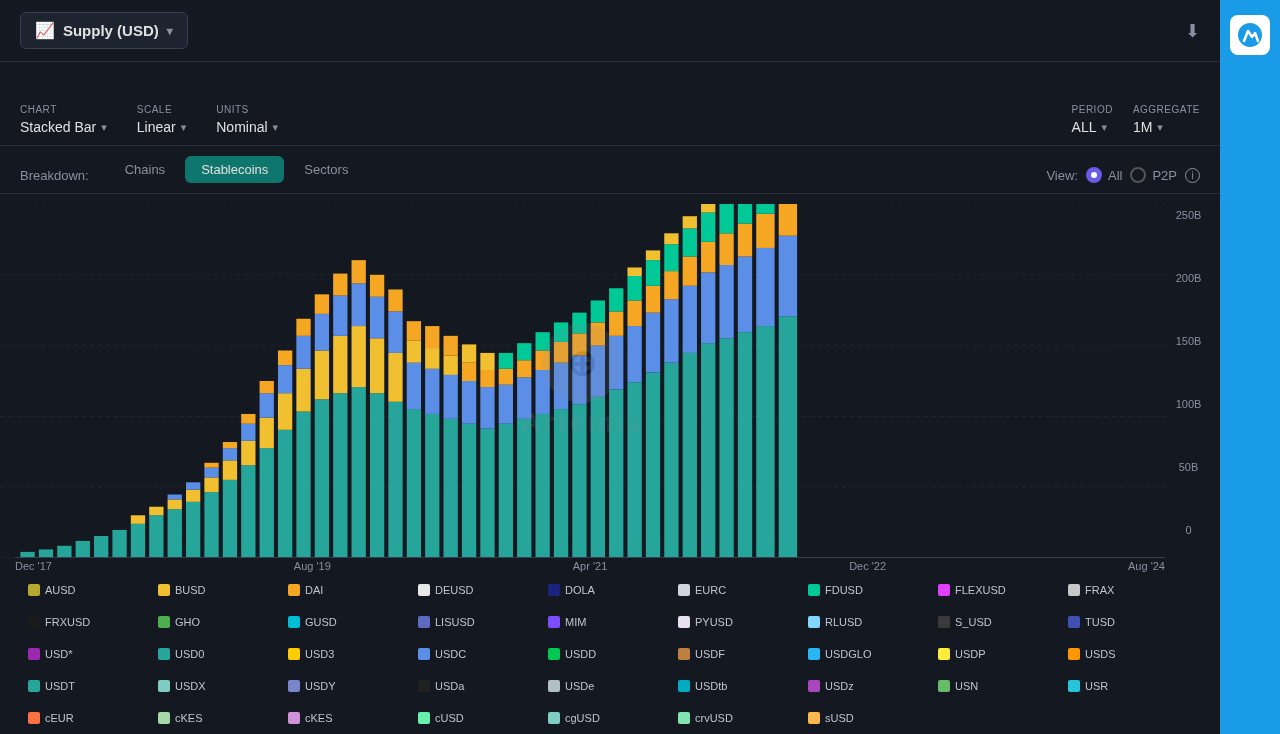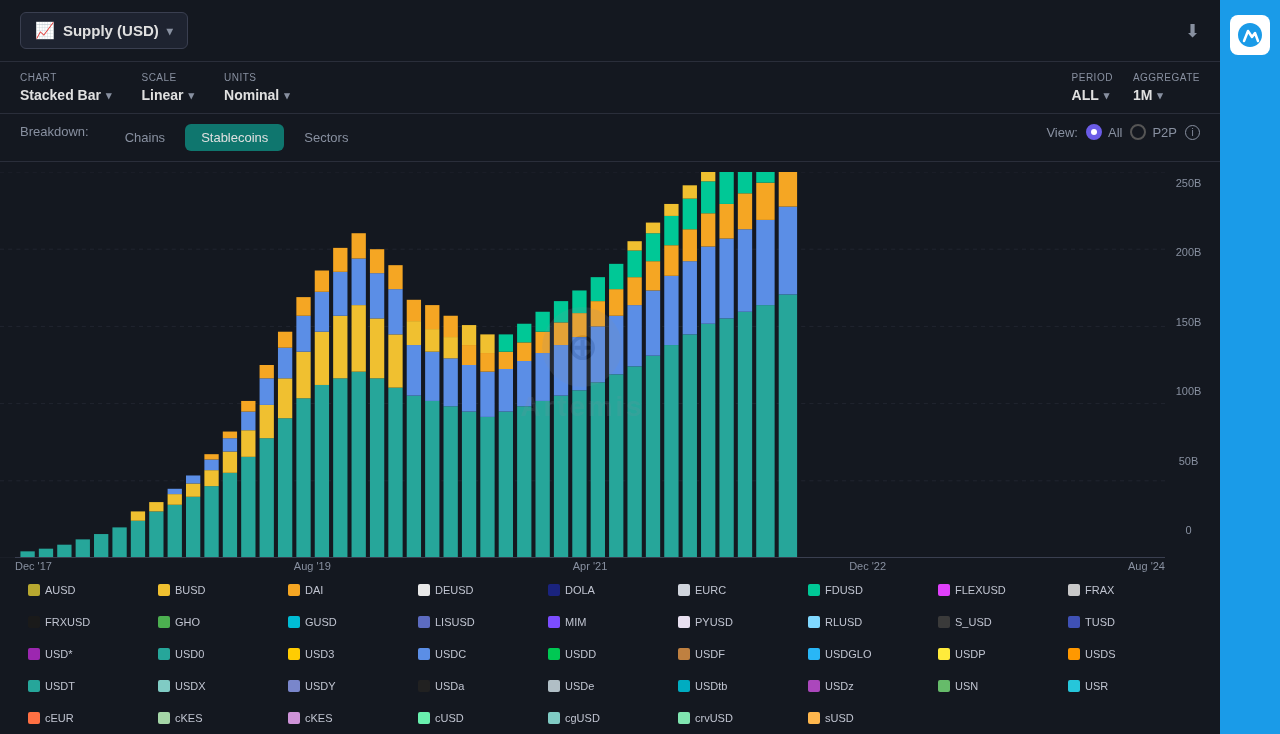--- a/index.html
+++ b/index.html
@@ -56,41 +56,42 @@
     .control-group {
       display: flex;
       flex-direction: column;
       gap: 4px;
     }
     .control-label {
       font-size: 10px;
       color: #8890a0;
       text-transform: uppercase;
       letter-spacing: 0.05em;
+      margin-top: 32px;
     }
     .control-select {
       display: flex;
       align-items: center;
       gap: 5px;
       background: none;
       border: none;
       color: #e0e0e0;
       font-size: 14px;
       cursor: pointer;
-      font-weight: 700;
+      font-weight: 400;
     }
     .control-select .arrow { font-size: 11px; color: #8890a0; }
     .right-controls {
       margin-left: auto;
       display: flex;
       gap: 20px;
     }
     .breakdown-bar {
       display: flex;
-      align-items: flex-start;
+      align-items: flex-end;
       padding: 10px 20px;
       gap: 0;
       border-bottom: 1px solid #2a2e3a;
     }
     .breakdown-label {
       font-size: 13px;
       color: #8890a0;
       margin-right: 20px;
     }
     .breakdown-tabs {

